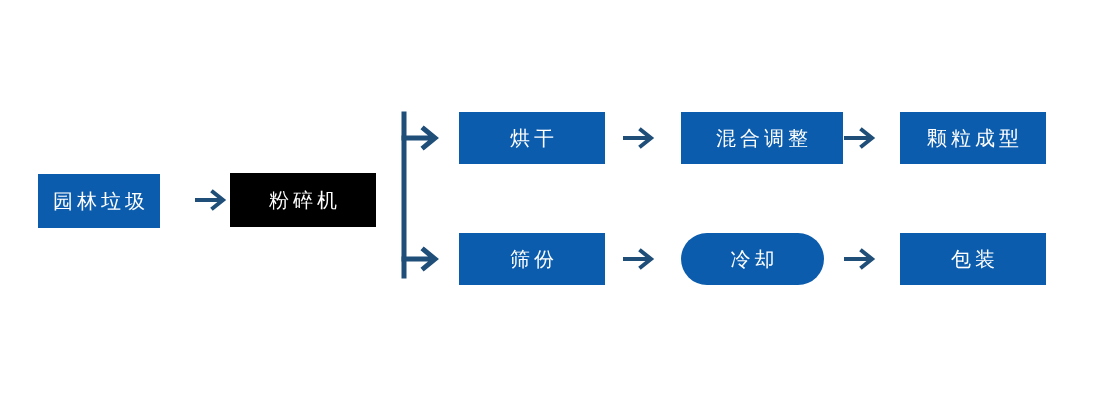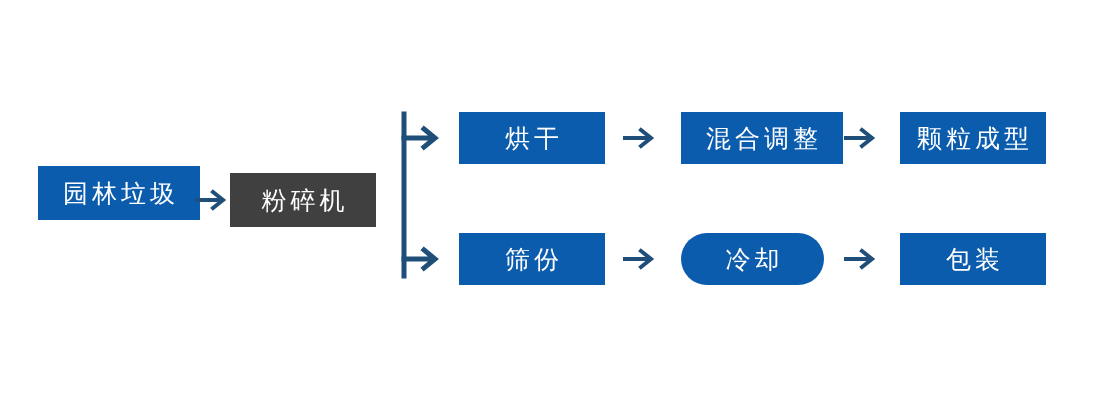--- a/index.html
+++ b/index.html
@@ -16,30 +16,30 @@
     height: 400px;
     background: #ffffff;
     overflow: hidden;
   }
   .node {
     position: absolute;
     display: flex;
     align-items: center;
     justify-content: center;
     color: #ffffff;
-    font-size: 25px;
+    font-size: 20px;
     letter-spacing: 4px;
     text-indent: 4px;
     font-weight: 400;
     line-height: 1;
     white-space: nowrap;
     box-sizing: border-box;
   }
   .node.blue { background: #0b5cad; }
-  .node.red  { background: #404040; }
+  .node.red  { background: #000000; }
 
   
   .arrow {
     position: absolute;
     width: 46px;
     height: 34px;
     display: flex;
     align-items: center;
     justify-content: center;
   }
@@ -49,21 +49,21 @@
   .splitter {
     position: absolute;
   }
   .splitter svg { display: block; }
 </style>
 </head>
 <body>
 
 <div id="canvas">
 
-  <div class="node blue" style="left:38px; top:166px; width:162px; height:54px;">园林垃圾</div>
+  <div class="node blue" style="left:38px; top:174px; width:122px; height:54px;">园林垃圾</div>
 
   <div class="arrow" style="left:190px; top:183px;">
     <svg width="40" height="30" viewBox="0 0 40 30" aria-hidden="true">
       <path d="M4 15 H27 M20 7 L30 15 L20 23" fill="none" stroke="#1f4e79" stroke-width="4" stroke-linecap="square" stroke-linejoin="miter"></path>
     </svg>
   </div>
 
   <div class="node red" style="left:230px; top:173px; width:146px; height:54px;">粉碎机</div>
 
   <div class="splitter" style="left:399px; top:110px;">

